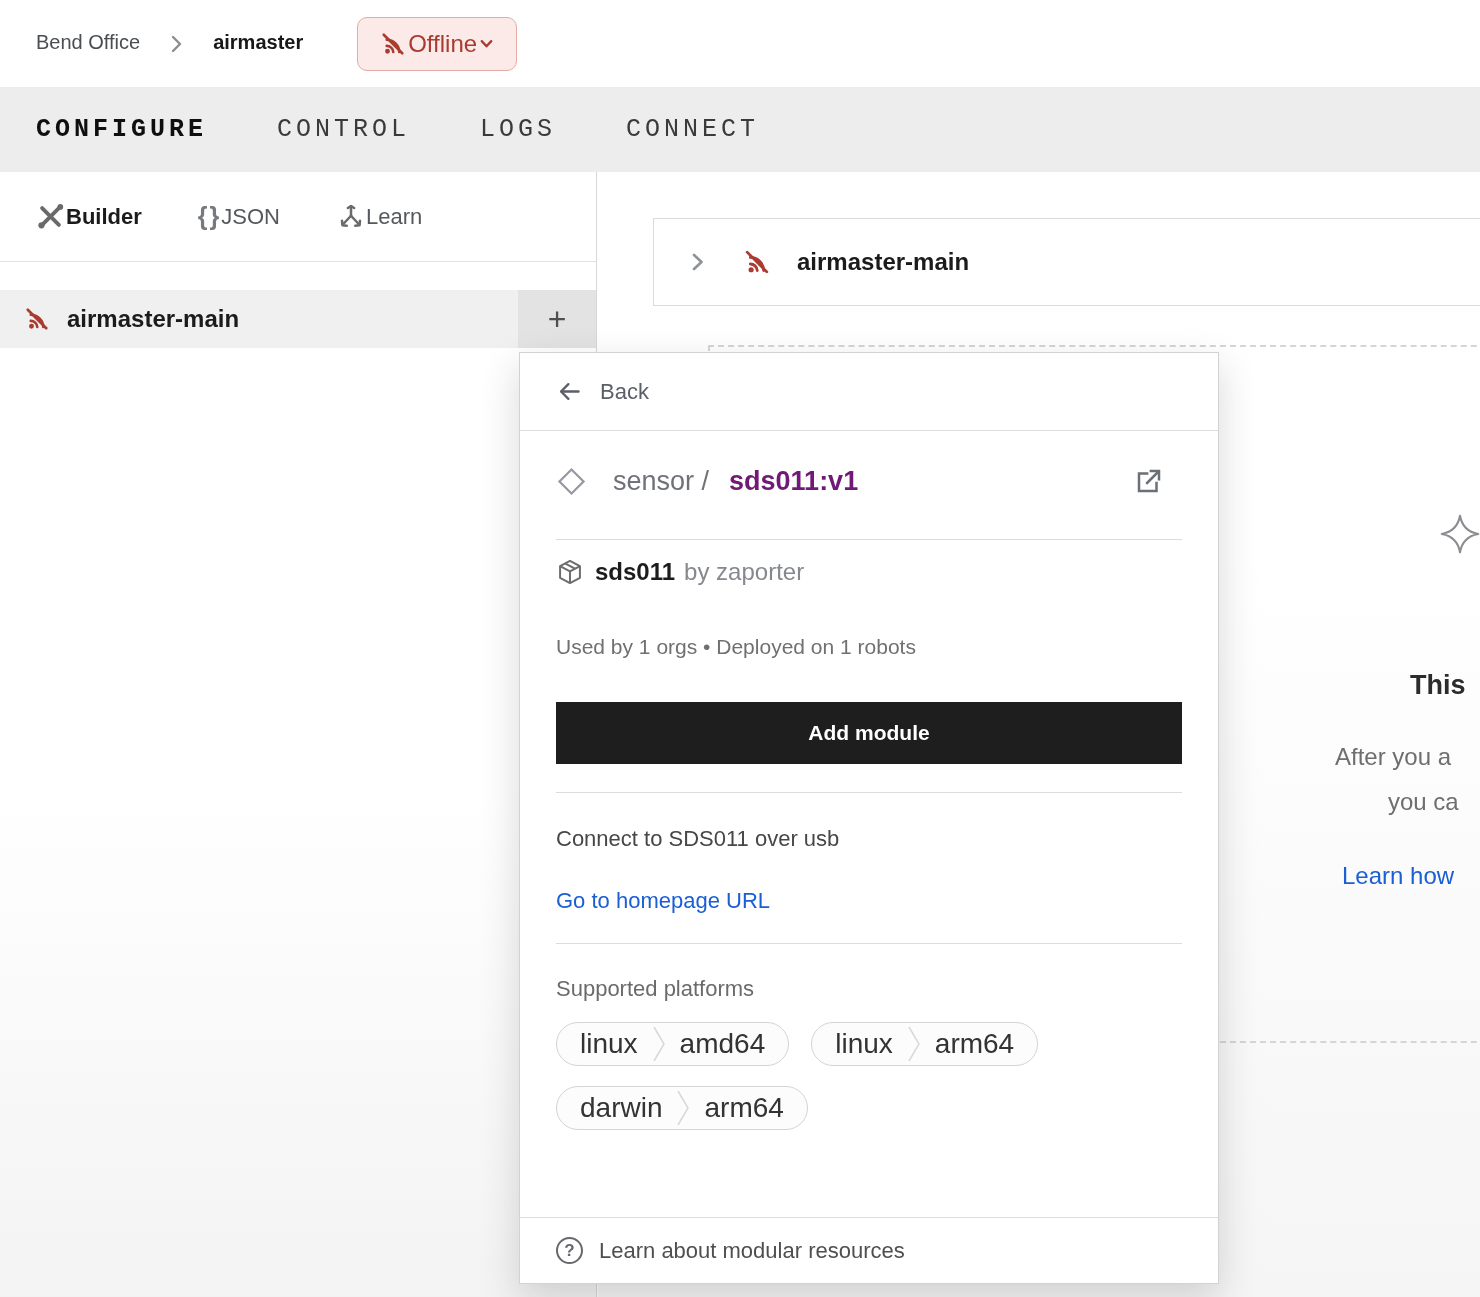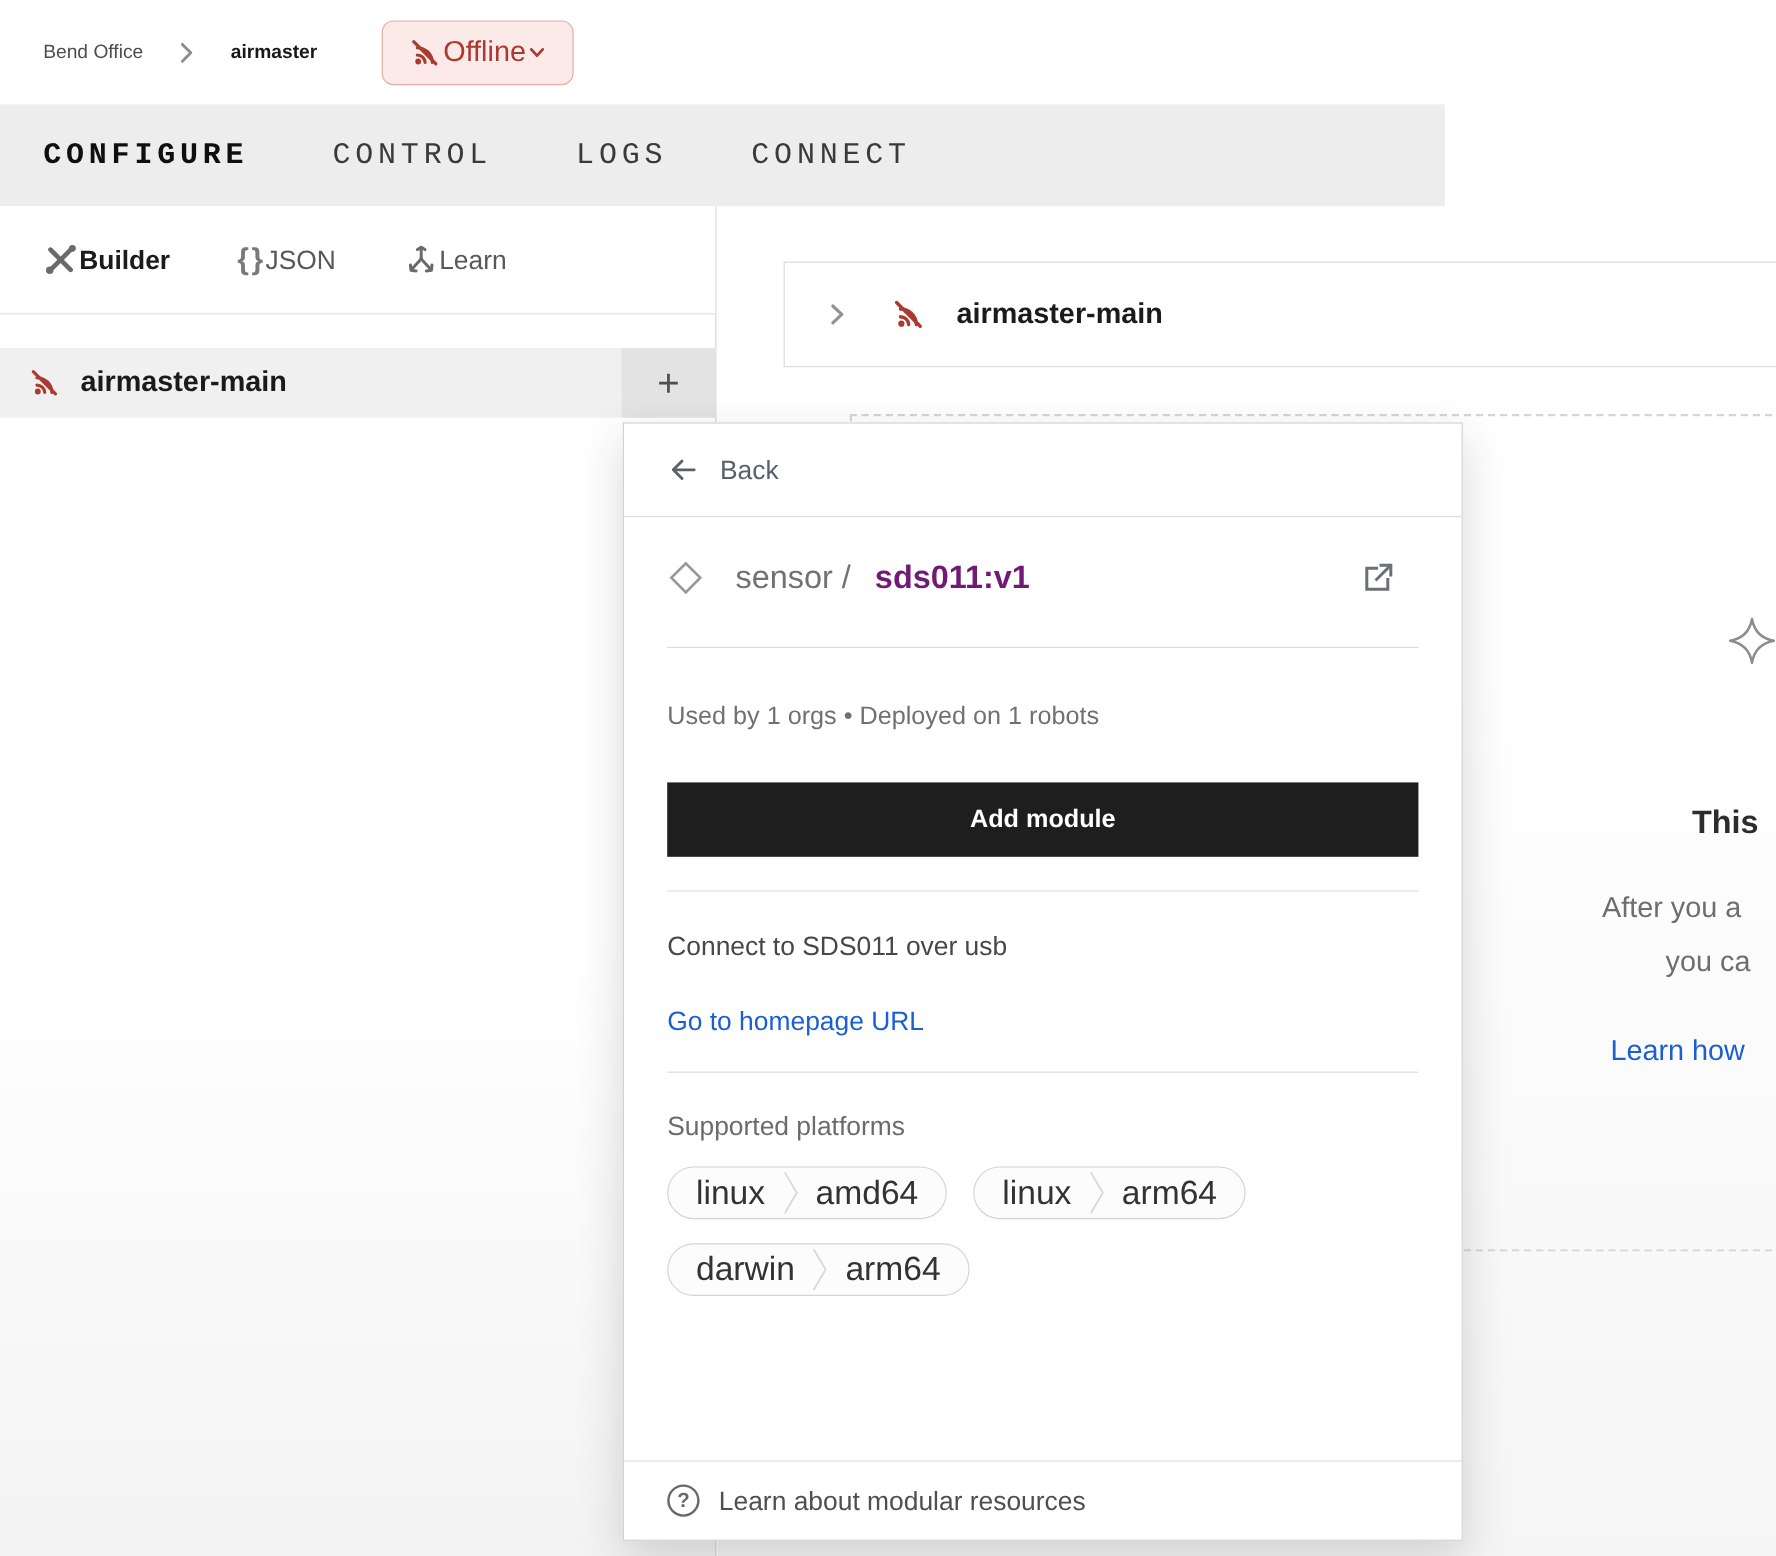--- a/index.html
+++ b/index.html
@@ -6,29 +6,29 @@
   html,body { background:#fff; }
   .app {
     position:relative; width:1480px; height:1297px; overflow:hidden;
     font-family:"Liberation Sans", sans-serif; color:#1c1c1c; background:#fff;
   }
   svg { display:block; }
 
   
   .topbar { position:absolute; left:0; top:0; width:1480px; height:87px;
     background:#fff; display:flex; align-items:center; padding-left:36px; }
-  .breadcrumb { display:flex; align-items:center; gap:28px; font-size:16px; }
+  .breadcrumb { display:flex; gap:28px; font-size:20px; }
   .crumb-parent { color:#4a4d52; cursor:pointer; }
   .crumb-current { color:#17181a; font-weight:bold; }
   .status-badge { margin-left:54px; height:54px; display:flex; align-items:center; 
     padding:0 20px; border:1.5px solid #e3aca4; border-radius:10px; background:#fbeae7;
     color:#a93b30; font-size:24px; font-family:inherit; cursor:pointer; }
 
   
-  .tabbar { position:absolute; left:0; top:87px; width:1204px; height:85px;
+  .tabbar { position:absolute; left:0; top:87px; width:1480px; height:85px;
     background:#ededee; display:flex; align-items:center; padding-left:36px; gap:70px; }
   .tab { font-family:"Liberation Mono", monospace; font-size:25px; letter-spacing:4px;
     color:#3a3a3a; background:none; border:none; cursor:pointer; }
   .tab.active { color:#0f0f0f; font-weight:bold; }
 
   
   .workspace { position:absolute; left:0; top:172px; width:1480px; height:1125px; }
 
   .sidebar { position:absolute; left:0; top:0; width:597px; height:100%;
     border-right:1px solid #d7d7d7; background:linear-gradient(180deg,#ffffff 55%,#f3f3f3 100%); }
@@ -244,20 +244,32 @@
               <polyline points="13.5,4 20,4 20,10.5"></polyline>
               <line x1="10.5" y1="13.5" x2="19.5" y2="4.5"></line>
             </g>
           </svg>
         </button>
       </div>
 
       <div class="divider d1"></div>
 
 
+      <div class="module-row">
+        <svg width="28" height="28" viewBox="0 0 24 24">
+          <g fill="none" stroke="#6d6d6d" stroke-width="1.7" stroke-linejoin="round">
+            <path d="M12 2.5 L20.5 7 V17 L12 21.5 L3.5 17 V7 Z"></path>
+            <path d="M3.5 7 L12 11.5 L20.5 7"></path>
+            <line x1="12" y1="11.5" x2="12" y2="21.5"></line>
+            <path d="M7.7 4.7 L16.2 9.2"></path>
+          </g>
+        </svg>
+        <span class="module-name">sds011</span>
+        <span class="module-author">by zaporter</span>
+      </div>
 
       <div class="usage">Used by 1 orgs  •  Deployed on 1 robots</div>
 
       <button class="add-btn">Add module</button>
 
       <div class="divider d2"></div>
 
       <div class="desc">Connect to SDS011 over usb</div>
 
       <div class="homepage">Go to homepage URL</div>

